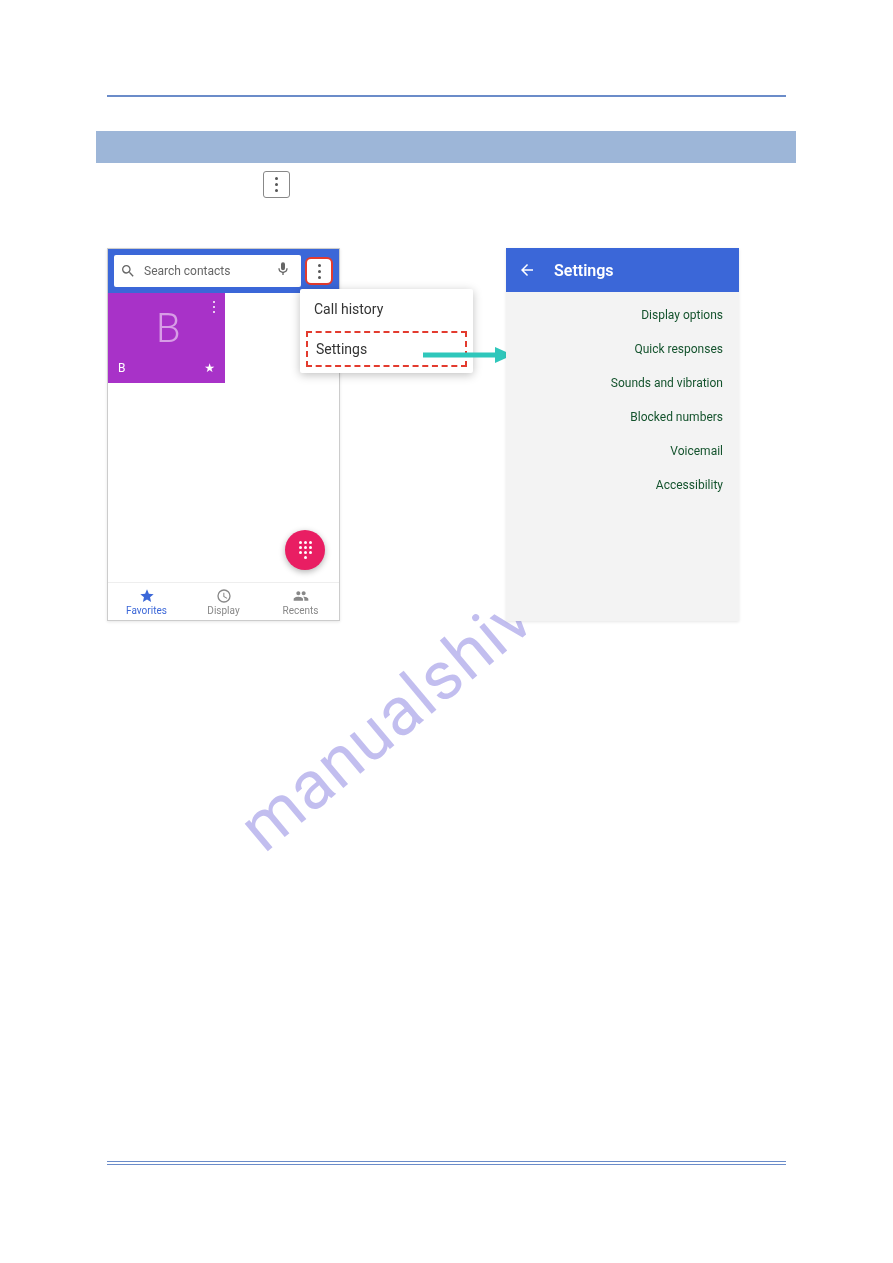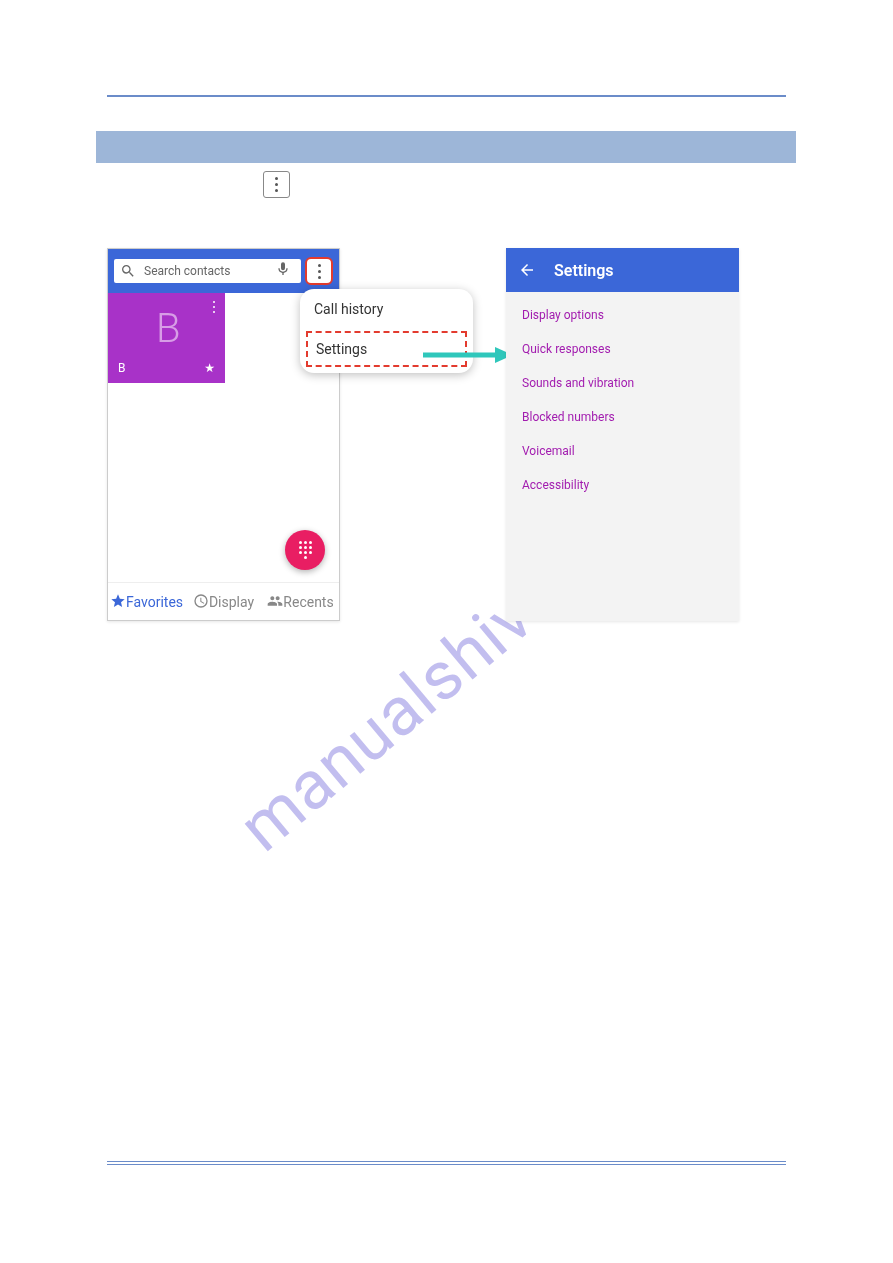--- a/index.html
+++ b/index.html
@@ -64,21 +64,21 @@
   }
   .search-bar {
     height: 44px;
     background: #3b67d8;
     display: flex;
     align-items: center;
     padding: 0 6px;
   }
   .search-inner {
     background: #fff;
-    height: 24px;
+    height: 32px;
     flex: 1;
     border-radius: 2px;
     display: flex;
     align-items: center;
     padding: 0 6px;
   }
   .search-icon-svg, .mic-svg { width: 16px; height: 16px; fill: #666; }
   .search-placeholder {
     flex: 1;
     font-size: 12px;
@@ -162,38 +162,38 @@
     left: 0;
     right: 0;
     height: 38px;
     display: flex;
     background: #fff;
     border-top: 1px solid #eee;
   }
   .tab {
     flex: 1;
     display: flex;
-    flex-direction: row;
+    flex-direction: column;
     align-items: center;
     justify-content: center;
-    font-size: 14px;
+    font-size: 10px;
     color: #888;
   }
   .tab.active { color: #3b67d8; }
   .tab svg { width: 16px; height: 16px; fill: currentColor; margin-bottom: 1px; }
 
   
   .popup {
     position: absolute;
     left: 300px;
     top: 289px;
     width: 173px;
     background: #fff;
     box-shadow: 0 2px 10px rgba(0,0,0,0.25);
-    border-radius: 14px;
+    border-radius: 2px;
   }
   .popup-item {
     padding: 12px 14px;
     font-size: 14px;
     color: #333;
   }
   .popup-item.emph {
     border: 2px dashed #e33b2e;
     margin: 2px 6px 6px 6px;
     padding: 8px 8px;
@@ -230,21 +230,22 @@
   .back-arrow { width: 18px; height: 18px; fill: #fff; }
   .settings-title {
     font-size: 16px;
     font-weight: 600;
     margin-left: 18px;
   }
   .settings-list { padding: 6px 0; }
   .settings-item {
     padding: 10px 16px;
     font-size: 12px;
-    color: #a21caf;
+    color: #14532d;
+    text-align: right;
   }
 
   
   .watermark {
     position: absolute;
     left: 180px;
     top: 380px;
     width: 560px;
     height: 560px;
     display: flex;

